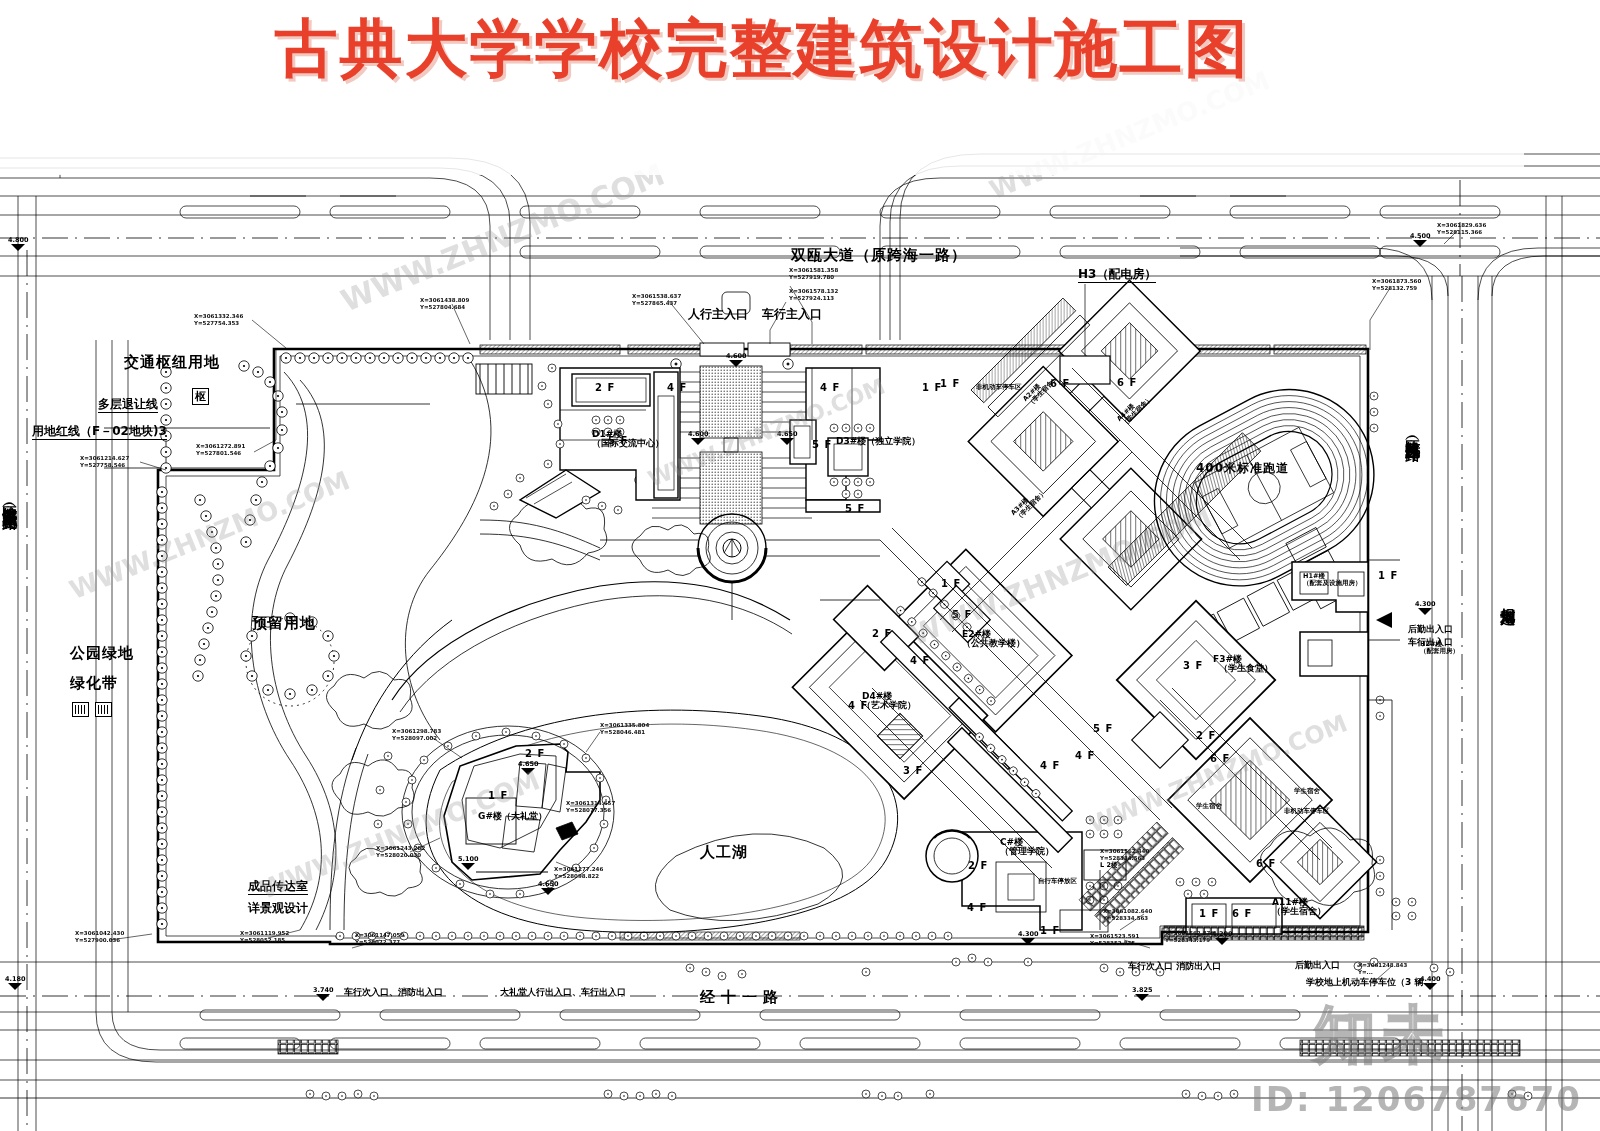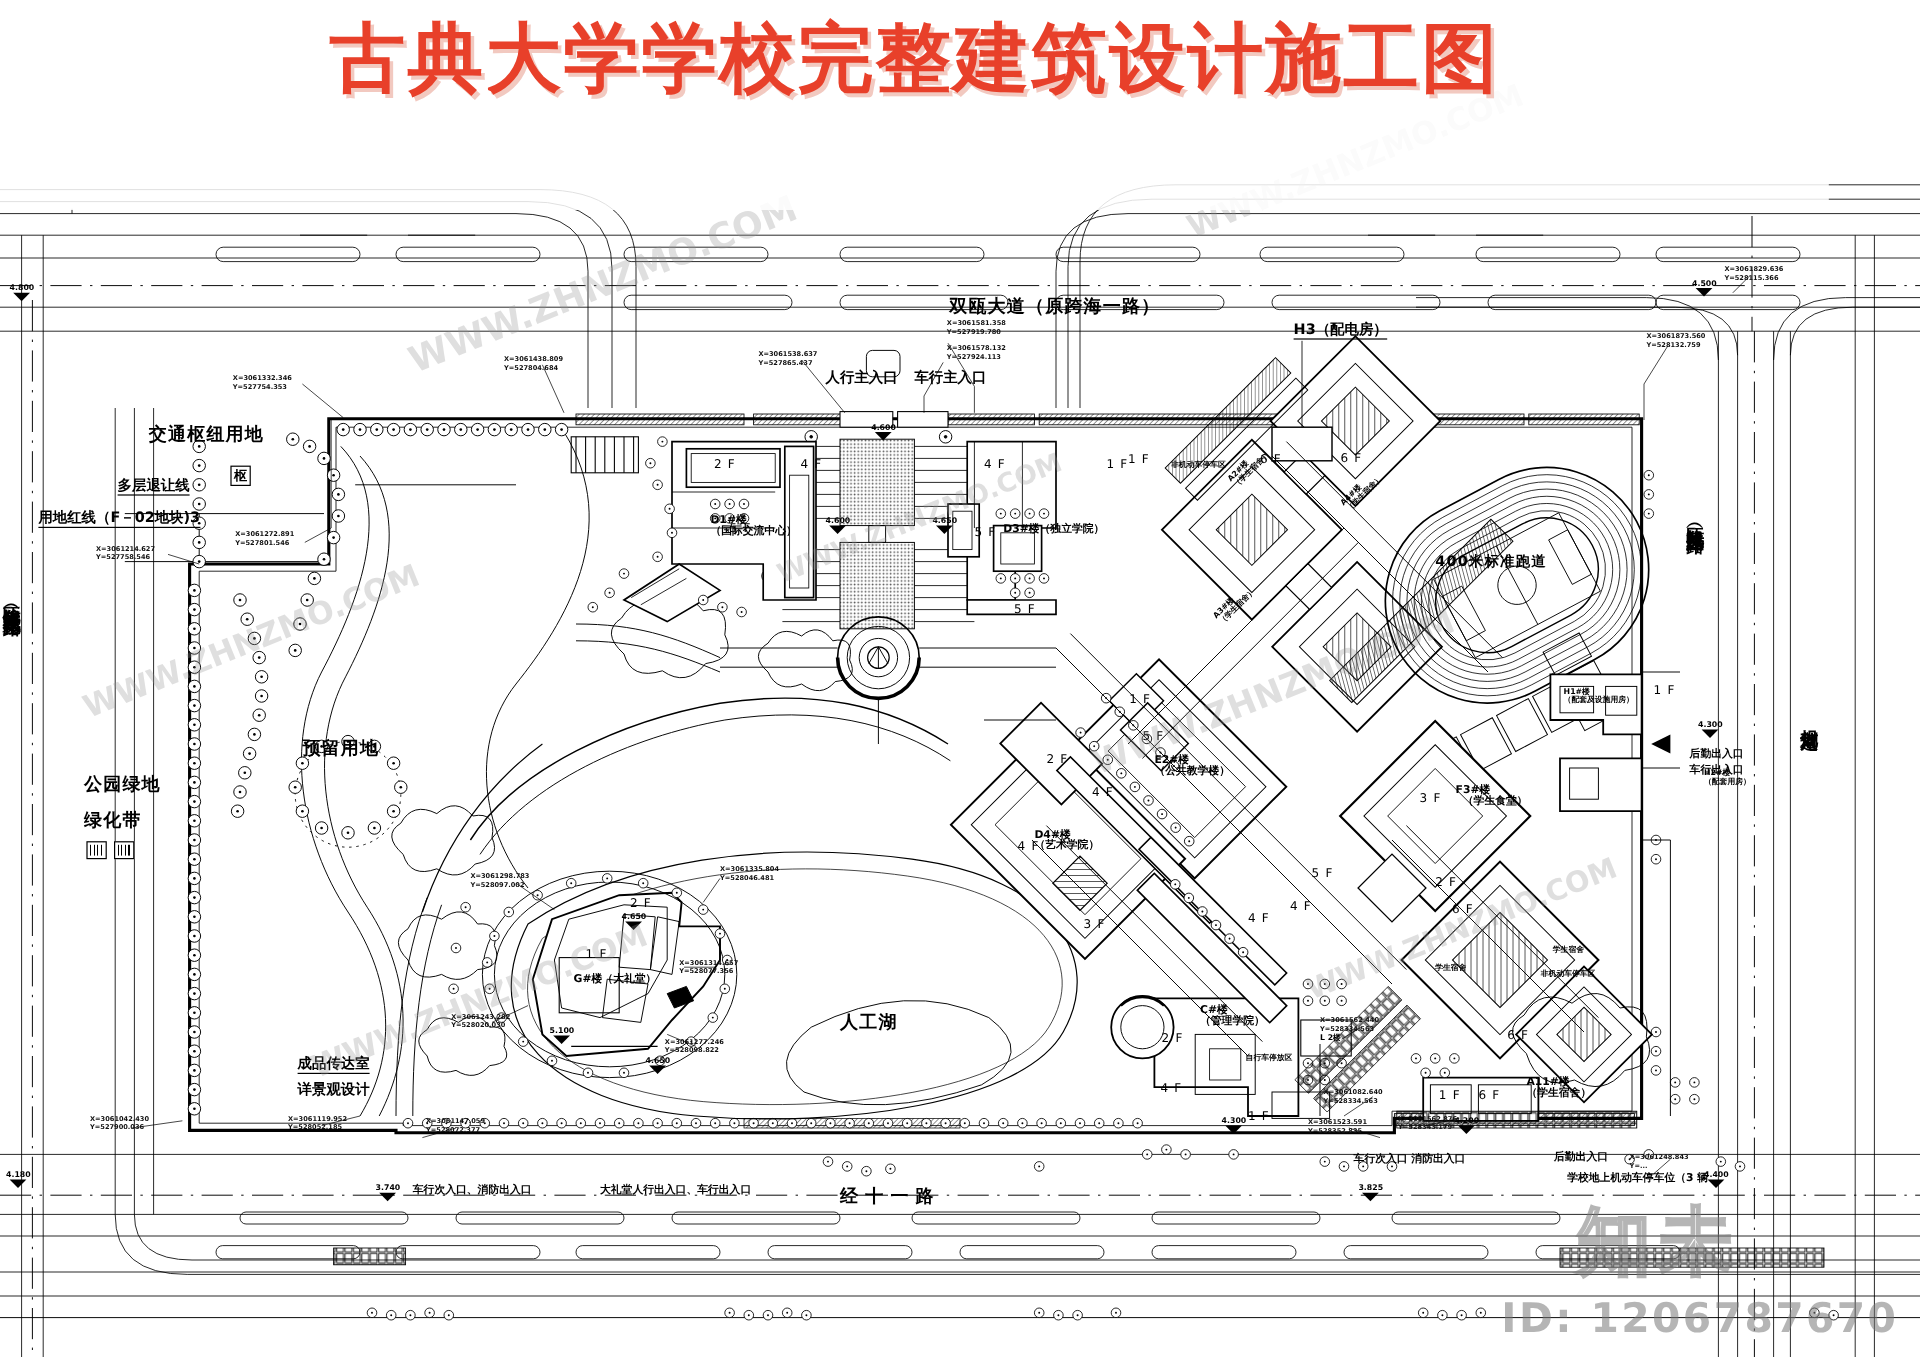--- a/index.html
+++ b/index.html
@@ -28,21 +28,21 @@
   .lbl.mid{font-size:12px;font-weight:bold;}
   .lbl.sm{font-size:9px;font-weight:bold;}
   .lbl.xs{font-size:6.5px;font-weight:bold;letter-spacing:0;}
   .lbl.coord{font-size:5.5px;font-weight:bold;color:#111;line-height:1.25;}
   .lbl.vert{writing-mode:vertical-rl;text-orientation:upright;}
   .lbl.ul{border-bottom:1px solid #000;padding-bottom:1px;}
 
   .boxed{border:1.3px solid #000;padding:0 2px;font-size:11px;font-weight:bold;}
 
   
-  .ftag{position:absolute;font-size:10px;font-weight:normal;color:#000;
+  .ftag{position:absolute;font-size:10px;font-weight:bold;color:#000;
         font-family:"DejaVu Sans",sans-serif;letter-spacing:1px;}
 
   
   .elev{position:absolute;font-size:6.5px;font-weight:bold;color:#000;
         font-family:"DejaVu Sans",sans-serif;}
   .elev .tri{display:block;width:0;height:0;margin:0 auto;
              border-left:7px solid transparent;border-right:7px solid transparent;
              border-top:7px solid #000;}
 
   

